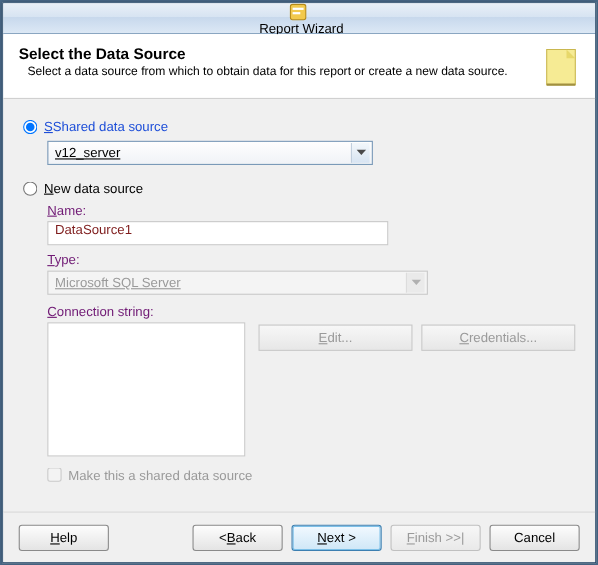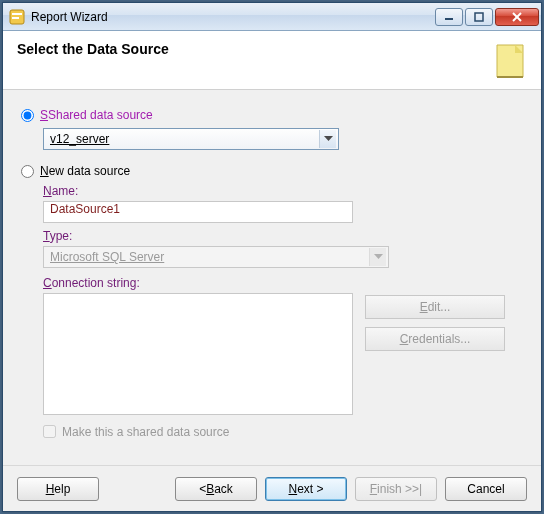--- a/index.html
+++ b/index.html
@@ -14,20 +14,21 @@
     box-shadow: 0 0 4px rgba(0,0,0,.3);
   }
 
   
   .titlebar {
     height: 28px;
     background: linear-gradient(#e9eff7, #d7e4f2 45%, #c7d8ec 46%, #dce8f5);
     display: flex; align-items: center;
     padding: 0 2px 0 6px;
     border-bottom: 1px solid #8aa6c1;
+    flex-direction: column;
   }
   .titlebar .app-icon {
     width: 16px; height: 16px; margin-right: 6px;
     display: inline-block;
   }
   .titlebar .title { flex: 1; color: #000; font-size: 12px; }
   .win-controls { display: flex; gap: 2px; }
   .win-btn {
     width: 28px; height: 18px;
     border: 1px solid #6a88a6;
@@ -56,21 +57,21 @@
   
   .wizard-body {
     flex: 1;
     background: #f0f0f0;
     padding: 18px 18px 10px 18px;
     overflow: hidden;
   }
 
   .radio-row { display: flex; align-items: center; margin-bottom: 6px; }
   .radio-row input[type=radio] { margin-right: 6px; }
-  .radio-row label { color: #a21caf; }
+  .radio-row label { color: #1d4ed8; }
   .radio-row label .ul { text-decoration: underline; }
   .radio-row.disabled label { color: #000; }
 
   .indent { margin-left: 22px; }
 
   .combo {
     width: 296px; height: 22px;
     border: 1px solid #7a9ab8;
     background: linear-gradient(#fefefe,#f0f3f7);
     display: flex; align-items: center;
@@ -110,21 +111,21 @@
     margin-bottom: 8px;
   }
   .combo.disabled .arrow { background: #eaeaea; border-left-color:#dcdcdc; }
 
   .conn-row { display:flex; gap:12px; align-items:flex-start; }
   .conn-box {
     width: 310px; height: 122px;
     border: 1px solid #c8c8c8;
     background: #fff;
   }
-  .side-btns { display:flex; flex-direction:column; gap:8px; padding-top:2px; }
+  .side-btns { display:flex; flex-direction:row; gap:8px; padding-top:2px; }
   .disabled-btn {
     width: 140px; height: 24px;
     border: 1px solid #c8c8c8;
     background: linear-gradient(#f7f7f7,#e7e7e7);
     color: #9a9a9a;
     font-size: 12px;
     text-align: center; line-height: 22px;
   }
   .disabled-btn .ul { text-decoration: underline; }
 
@@ -192,20 +193,21 @@
             <line x1="2" y1="1" x2="10" y2="9" stroke="#fff" stroke-width="2"></line>
             <line x1="10" y1="1" x2="2" y2="9" stroke="#fff" stroke-width="2"></line>
           </svg>
       </div>
     </div>
   </div>
 
   <div class="wizard-header">
     <div class="texts">
       <h1>Select the Data Source</h1>
+      <p>Select a data source from which to obtain data for this report or create a new data source.</p>
     </div>
     <span class="note-icon">
       <svg width="34" height="40" viewBox="0 0 34 40">
         <polygon points="4,4 30,4 30,36 4,36" fill="#f6eb94" stroke="#c9b74f"></polygon>
         <polygon points="22,4 30,12 22,12" fill="#e7d86a"></polygon>
         <line x1="4" y1="36" x2="30" y2="36" stroke="#a19040" stroke-width="2"></line>
       </svg>
     </span>
   </div>
 

